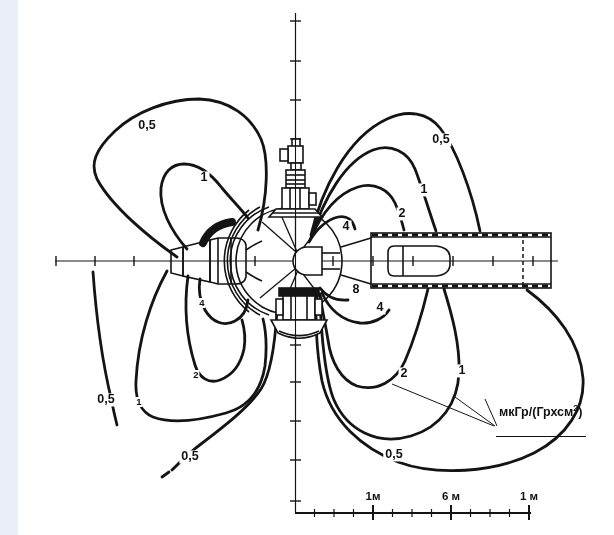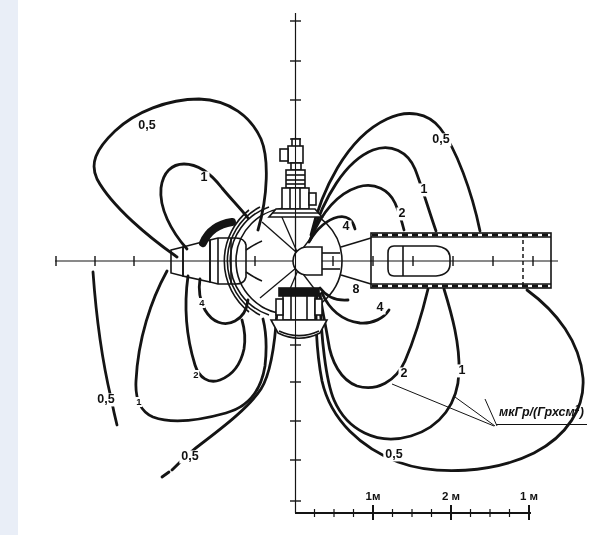--- a/index.html
+++ b/index.html
@@ -16,22 +16,22 @@
   .labels-layer{position:absolute;left:0;top:0;width:614px;height:535px;pointer-events:none;}
   .c-label{
     position:absolute;transform:translate(-50%,-50%);
     font-weight:bold;font-size:12.5px;color:#111;
     background:#ffffff;padding:0 2px;line-height:1.05;white-space:nowrap;
   }
   .c-label.small{font-size:9.5px;padding:0 1px;}
   .unit-label{
     position:absolute;left:496px;top:404px;
     font-weight:bold;font-size:12.5px;color:#111;
-    border-bottom:1.6px solid #111;padding:0 3px 4px 3px;
-    background:transparent;white-space:nowrap;line-height:1.1;font-style:italic;
+    border-bottom:1.6px solid #111;padding:0 3px 16px 3px;
+    background:transparent;white-space:nowrap;line-height:1.1;
   }
   .unit-label sup{font-size:9px;}
   .ruler-label{
     position:absolute;transform:translate(-50%,-50%);
     font-weight:bold;font-size:11.5px;color:#111;white-space:nowrap;
   }
 </style>
 </head>
 <body>
 
@@ -220,17 +220,17 @@
         <div class="c-label" style="left: 380px; top: 308px;">4</div>
         <div class="c-label" style="left: 404px; top: 374px;">2</div>
         <div class="c-label" style="left: 462px; top: 371px;">1</div>
         <div class="c-label" style="left: 394px; top: 455px;">0,5</div>
       </div>
 
     <div class="unit-label"><span>мкГр/(Грхсм</span><sup>2</sup><span>)</span></div>
 
     <div id="ruler-labels">
         <div class="ruler-label" style="left: 373px; top: 496px;">1м</div>
-        <div class="ruler-label" style="left: 451px; top: 496px;">2 м</div>
+        <div class="ruler-label" style="left: 451px; top: 496px;">6 м</div>
         <div class="ruler-label" style="left: 529px; top: 496px;">1 м</div>
       </div>
   </div>
 </div>
 
 </body></html>

